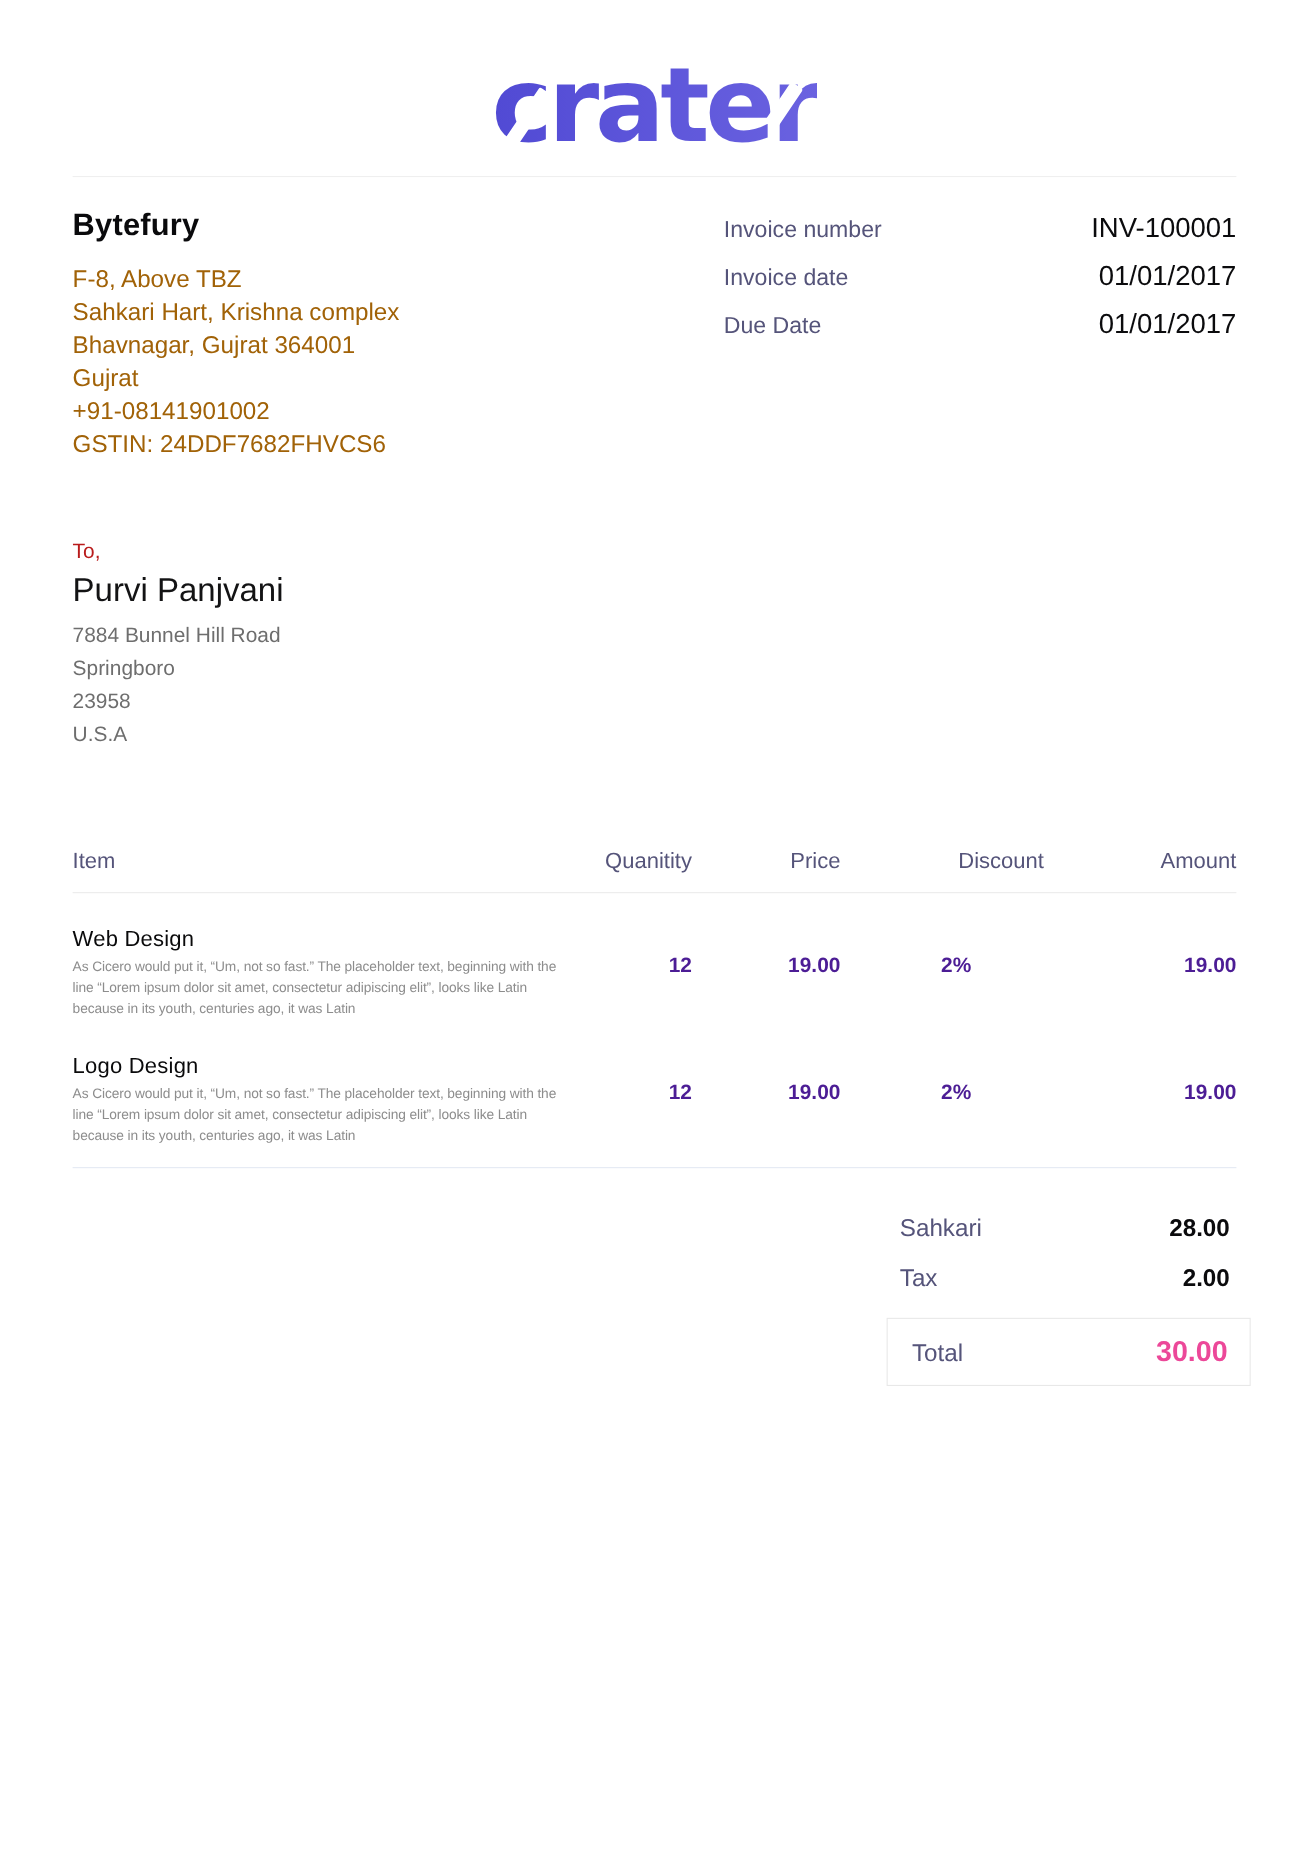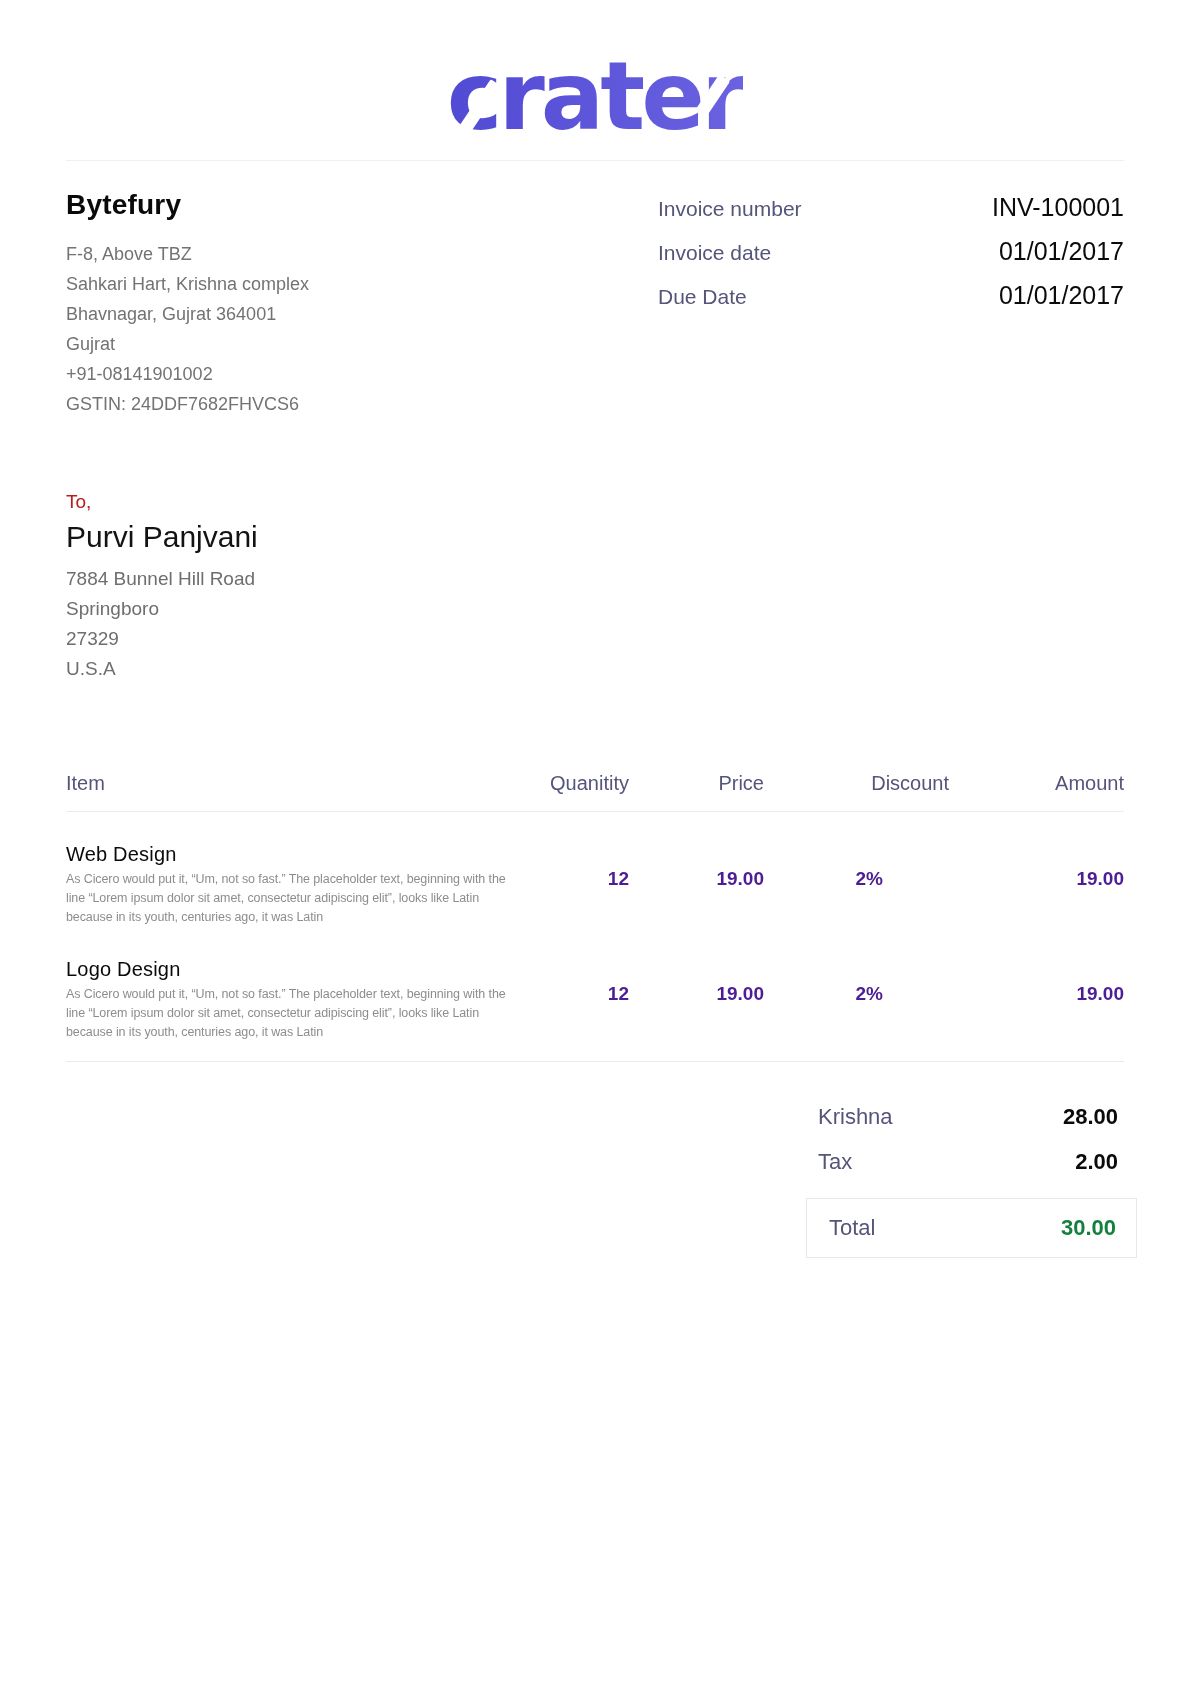--- a/index.html
+++ b/index.html
@@ -38,21 +38,21 @@
     border-radius: 2px;
   }
   .logo-cut-c { height: 56px; left: 27px; top: 30px; transform: rotate(34deg); }
   .logo-cut-r { height: 44px; right: 24px; top: 26px; transform: rotate(34deg); }
 
   .top-divider { border: 0; border-top: 1px solid #efefef; margin: 0; }
 
   
   .info-row { display: flex; justify-content: space-between; margin-top: 28px; }
   .seller-name { font-size: 28px; font-weight: bold; color: #0a0a0c; margin: 0 0 18px 0; letter-spacing: 0.2px; }
-  .seller-line { display: block; font-size: 18px; line-height: 30px; color: #737373; }
+  .seller-line { display: block; font-size: 22px; line-height: 30px; color: #a16207; }
 
   .meta { width: 466px; padding-top: 4px; }
   .meta-row { display: flex; justify-content: space-between; align-items: baseline; margin-bottom: 12px; }
   .meta-label { font-size: 21px; color: #55547a; line-height: 32px; }
   .meta-value { font-size: 25px; color: #0b0b0d; }
 
   
   .billing { margin-top: 70px; }
   .billing-to { font-size: 19px; color: #b91c1c; line-height: 26px; }
   .billing-name { font-size: 30px; font-weight: 400; color: #131314; margin: 5px 0 10px 0; }
@@ -91,21 +91,21 @@
   .totals-label { font-size: 22px; color: #55547a; line-height: 30px; }
   .totals-value { font-size: 22px; color: #0b0b0d; font-weight: 600; }
   .total-box {
     width: 331px; box-sizing: border-box;
     margin-left: auto; margin-right: -13px; margin-top: 21px;
     border: 1px solid #e8e8e8;
     padding: 14px 20px 14px 22px;
     display: flex; justify-content: space-between; align-items: baseline;
   }
   .total-box .totals-label { font-size: 22px; }
-  .total-amount { font-size: 22px; color: #15803d; font-weight: 600; }
+  .total-amount { font-size: 26px; color: #ec4899; font-weight: 600; }
 </style>
 </head>
 <body>
 
 <div class="page">
 
   <div class="logo-wrap">
     <div class="logo">
       <span>crater</span>
       <span class="logo-cut logo-cut-c"></span>
@@ -139,21 +139,21 @@
         <span class="meta-value">01/01/2017</span>
       </div>
     </div>
   </div>
 
   <div class="billing">
     <div class="billing-to">To,</div>
     <div class="billing-name">Purvi Panjvani</div>
     <span class="billing-line">7884 Bunnel Hill Road</span>
     <span class="billing-line">Springboro</span>
-    <span class="billing-line">27329</span>
+    <span class="billing-line">23958</span>
     <span class="billing-line">U.S.A</span>
   </div>
 
   <div class="items">
     <div class="tbl-grid tbl-head">
       <div class="th">Item</div>
       <div class="th th-right">Quanitity</div>
       <div class="th th-right">Price</div>
       <div class="th th-right">Discount</div>
       <div class="th th-right">Amount</div>
@@ -180,21 +180,21 @@
       <div class="row-cell-num cell-discount">2%</div>
       <div class="row-cell-num">19.00</div>
     </div>
 
     <div class="row-pad"></div>
     <hr class="items-divider">
   </div>
 
   <div class="totals">
     <div class="totals-row">
-      <span class="totals-label">Krishna</span>
+      <span class="totals-label">Sahkari</span>
       <span class="totals-value">28.00</span>
     </div>
     <div class="totals-row">
       <span class="totals-label">Tax</span>
       <span class="totals-value">2.00</span>
     </div>
     <div class="total-box">
       <span class="totals-label">Total</span>
       <span class="total-amount">30.00</span>
     </div>

